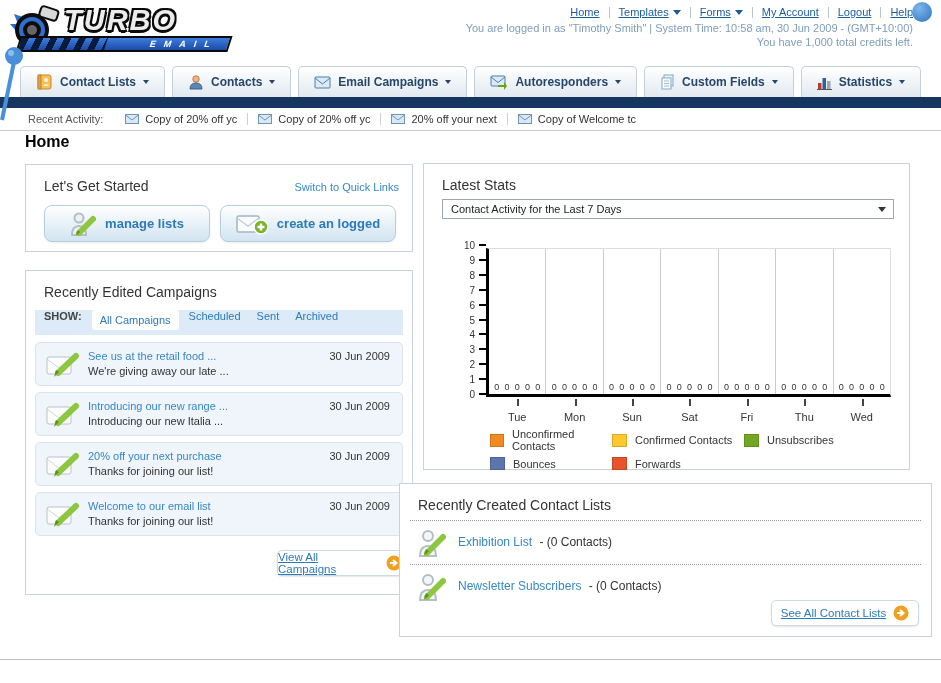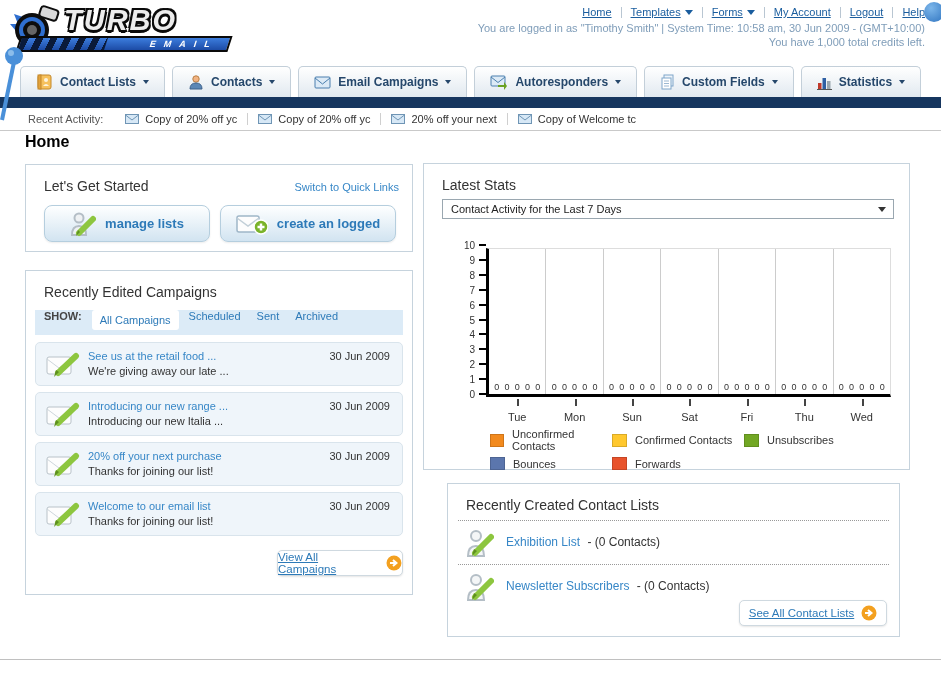--- a/index.html
+++ b/index.html
@@ -1,20 +1,20 @@
 <!DOCTYPE html>
 <html><head>
 <meta charset="utf-8">
 <style>
   * { box-sizing: border-box; margin: 0; padding: 0; }
   body { font-family: "Liberation Sans", sans-serif; background: #fff; }
   #screen { position: relative; width: 941px; height: 683px; background: #fff; overflow: hidden; }
 
   
-  .header { position: absolute; top: 0; left: 0; right: 4px; height: 64px; background: #fff; }
+  .header { position: absolute; top: 0; left: 0; right: 16px; height: 64px; background: #fff; }
   .logo { position: absolute; left: 8px; top: 4px; width: 240px; height: 52px; cursor: pointer; }
   .logo-swirl { position: absolute; left: 0; top: 0; }
   .logo-text { position: absolute; left: 56px; top: 0; font-size: 29px; font-weight: bold; font-style: italic;
                letter-spacing: 2px; color: #ececec;
                text-shadow: -2px -2px 0 #0a0a0a, 2px -2px 0 #0a0a0a, -2px 2px 0 #0a0a0a, 2px 2px 0 #0a0a0a, 0 3px 0 #0a0a0a; }
   .logo-bar { position: absolute; left: 10px; top: 32px; width: 212px; height: 16px;
               background: linear-gradient(#3c7ddd, #1c4ba6); border: 2px solid #0a0a0a;
               transform: skewX(-18deg); }
   .logo-stripes { position: absolute; left: 0; top: 0; bottom: 0; width: 86px;
               background: repeating-linear-gradient(100deg, #0a1a3a 0 7px, transparent 7px 14px); }
@@ -93,21 +93,21 @@
   .ydash { position: absolute; left: -10px; width: 7px; height: 2px; background: #000; }
   .ylab { position: absolute; left: -38px; width: 24px; text-align: right; font-size: 10px; color: #333; }
   .xdash { position: absolute; left: 50%; bottom: -12px; width: 2px; height: 7px; background: #444; }
   .xlab { position: absolute; left: 0; right: 0; bottom: -29px; text-align: center; font-size: 11px; color: #333; }
   .legend { position: absolute; left: 66px; top: 264px; display: grid; grid-template-columns: 122px 132px auto;
          gap: 5px 0; font-size: 11px; color: #333; }
   .legend-item { display: flex; align-items: center; }
   .swatch { display: inline-block; width: 15px; height: 13px; margin-right: 8px; border: 1px solid rgba(0,0,0,0.15); }
 
   
-  #panel-lists { left: 447px; top: 483px; width: 453px; height: 154px; text-align: center; }
+  #panel-lists { left: 399px; top: 483px; width: 533px; height: 154px; text-align: center; }
   .dotline { position: absolute; left: 10px; right: 10px; border-top: 1px dotted #999; }
   .list-item { position: absolute; left: 18px; right: 18px; height: 36px; }
   .list-icon { position: absolute; left: 0; top: 2px; }
   .list-text { position: absolute; left: 40px; top: 9px; font-size: 12px; }
   .list-text .lname { color: #3787c7; cursor: pointer; }
   .list-text .lsuffix { color: #333; margin-left: 4px; }
   #btn-see-all-lists { right: 12px; top: 116px; width: 148px; }
 
   .footer-line { position: absolute; top: 659px; left: 0; right: 0; border-top: 1px solid #c0c0c0; }
 </style>

